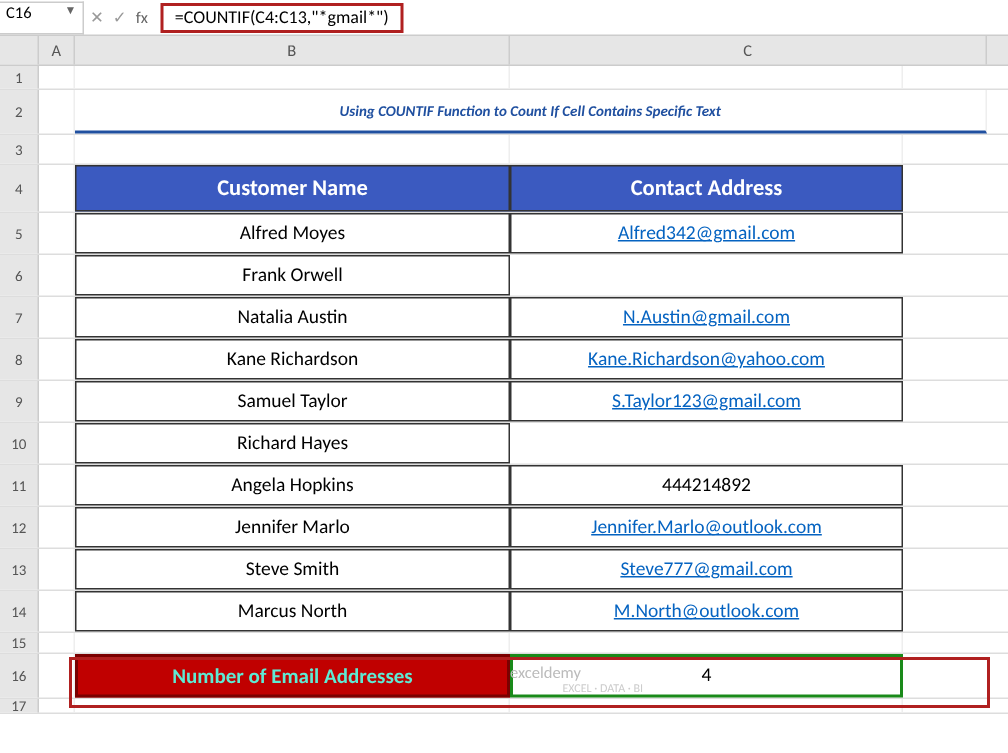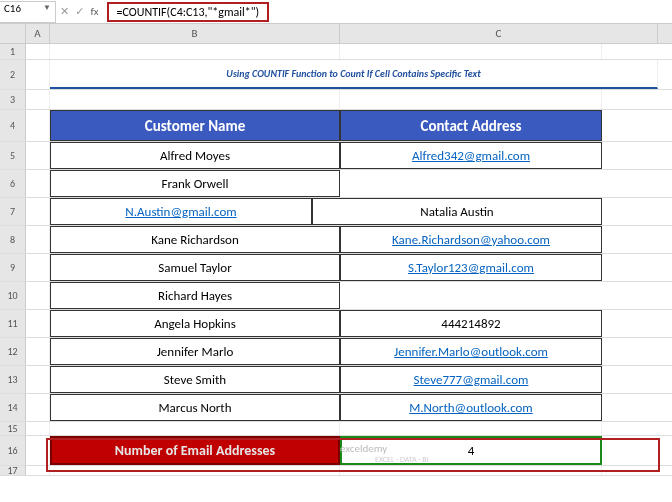--- a/index.html
+++ b/index.html
@@ -40,21 +40,21 @@
     .header-row { height: 32px; }
     .header-cell { background: #3b5ac0; color: #fff; font-weight: bold; font-size: 15px; border: 1px solid #333; }
     
     .data-row { height: 28px; }
     .data-cell { border: 1px solid #333; font-size: 13px; }
     .email-link { color: #0563c1; text-decoration: underline; }
     
     .row-15 { height: 14px; }
     
     .result-row { height: 30px; }
-    .result-label { background: #c00000; color: #e5e5e5; font-weight: bold; font-size: 14px; border: 2px solid #7a0000; }
+    .result-label { background: #c00000; color: #5eead4; font-weight: bold; font-size: 14px; border: 2px solid #7a0000; }
     .result-value { border: 2px solid #1a8a1a; font-size: 13px; position: relative; }
     .result-highlight { position: absolute; border: 2px solid #b02020; left: 46px; top: 438px; width: 614px; height: 34px; pointer-events: none; }
     
     .watermark { position: absolute; left: 340px; top: 442px; font-size: 11px; color: #bbb; pointer-events: none; }
     .watermark-sub { position: absolute; left: 375px; top: 454px; font-size: 8px; color: #ccc; pointer-events: none; }
     .row-17 { height: 10px; }
   </style>
 </head>
 <body>
 
@@ -119,24 +119,24 @@
           </div>
         </div>
         <div class="row data-row">
           <div class="row-h">6</div>
           <div class="cell c-A"></div>
           <div class="cell c-B data-cell">Frank Orwell</div>
         </div>
         <div class="row data-row">
           <div class="row-h">7</div>
           <div class="cell c-A"></div>
+          <div class="cell c-B data-cell">Natalia Austin</div>
           <div class="cell c-C data-cell">
             <span class="email-link">N.Austin@gmail.com</span>
           </div>
-          <div class="cell c-B data-cell">Natalia Austin</div>
         </div>
         <div class="row data-row">
           <div class="row-h">8</div>
           <div class="cell c-A"></div>
           <div class="cell c-B data-cell">Kane Richardson</div>
           <div class="cell c-C data-cell">
             <span class="email-link">Kane.Richardson@yahoo.com</span>
           </div>
         </div>
         <div class="row data-row">

